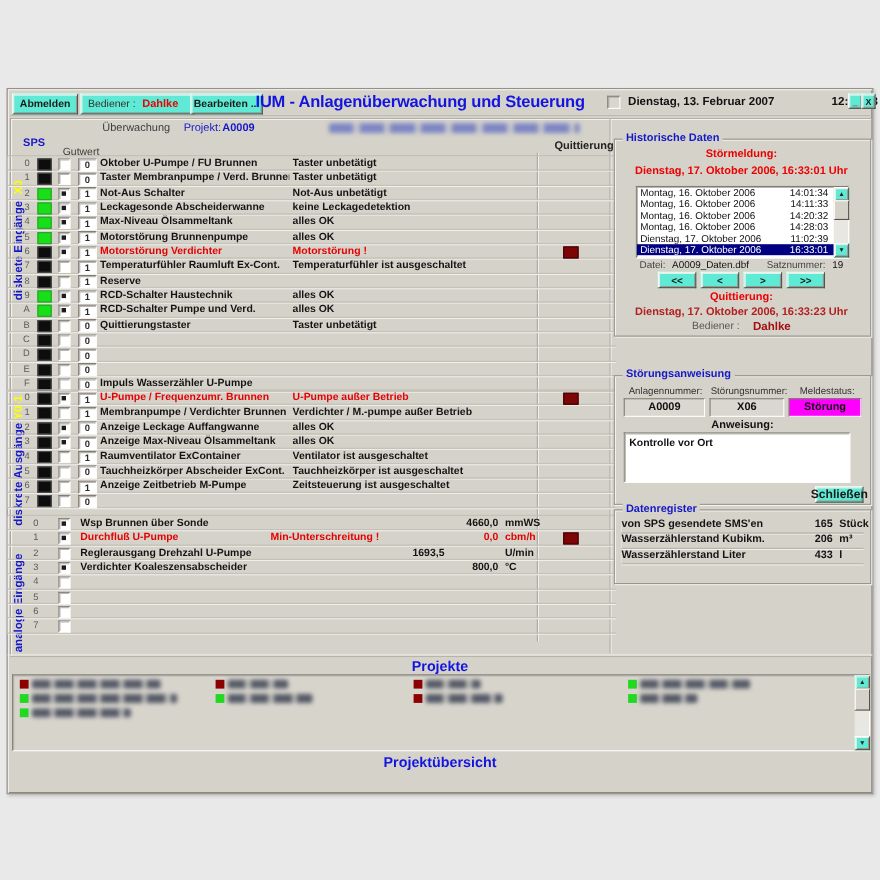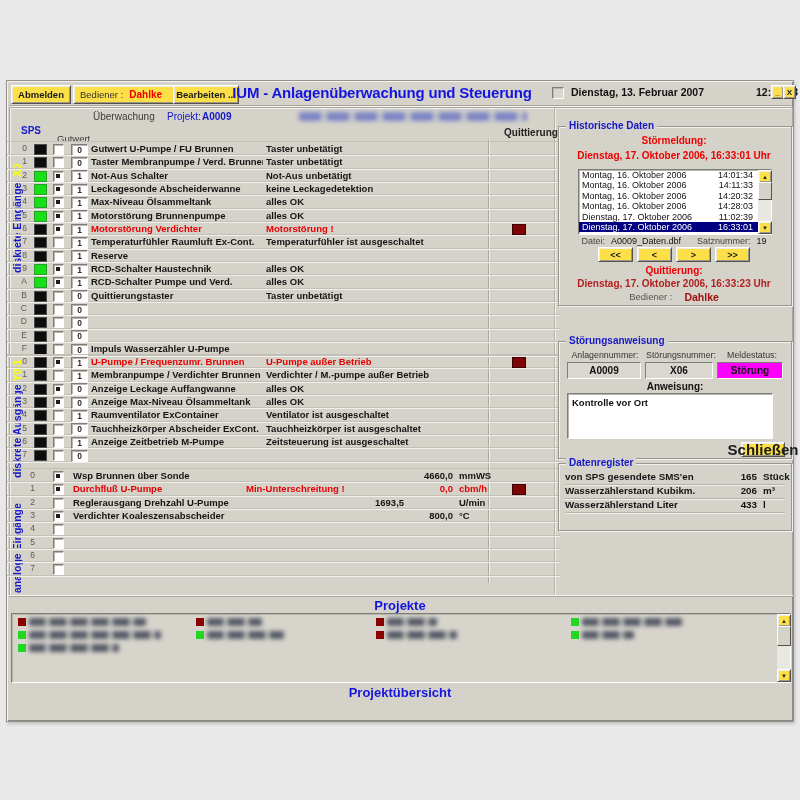--- a/index.html
+++ b/index.html
@@ -2,21 +2,21 @@
 <html><head>
 <meta charset="utf-8">
 <style>
   html,body{margin:0;padding:0;}
   body{width:800px;height:800px;background:#e9e9e9;font-family:"Liberation Sans",sans-serif;position:relative;overflow:hidden;}
 
   #window{position:absolute;left:6px;top:80px;width:786px;height:640px;background:#d5d2ca;
     border:1px solid #94908a;box-shadow:inset 1px 1px 0 #f5f4f1, inset -1px -1px 0 #8d8981, 1px 2px 3px rgba(0,0,0,.18);}
 
   .abs{position:absolute;}
-  .btn{position:absolute;background:#fde047;border:1px solid;border-color:#fdfdfb #55524c #55524c #fdfdfb;
+  .btn{position:absolute;background:#5eead4;border:1px solid;border-color:#fdfdfb #55524c #55524c #fdfdfb;
     box-shadow:inset 1px 1px 0 #edebe6, inset -1px -1px 0 #9b978f;
     font-size:9.5px;font-weight:bold;color:#1a1a1a;display:flex;align-items:center;justify-content:center;cursor:default;}
   .sunken{background:#fff;border:1px solid;border-color:#807c76 #fdfdfb #fdfdfb #807c76;box-shadow:inset 1px 1px 0 #b9b6af;}
   .group{position:absolute;border:1px solid #9a968e;box-shadow:inset 1px 1px 0 #f2f1ed,1px 1px 0 #f2f1ed;}
   .gtitle{position:absolute;top:-7px;left:7px;background:#d5d2ca;padding:0 3px;font-size:10px;font-weight:bold;color:#1518c8;white-space:nowrap;}
 
   
   #tb-divider{left:2px;top:24px;width:782px;height:0;border-top:1px solid #a8a49c;border-bottom:1px solid #f4f3ef;}
   #app-title{left:225px;top:3px;width:300px;text-align:center;font-size:15px;font-weight:bold;color:#1414e0;letter-spacing:-0.2px;}
   #tb-check{left:545px;top:6px;width:10px;height:10px;background:#d9d6cf;}
@@ -137,21 +137,21 @@
   <div class="vlabel" style="left:4px;top:428px;height:84px;">
     <span>analoge Eingänge</span>
   </div>
 
   <div class="rows" id="di-rows" style="top:60px;">
       <div class="drow">
         <span class="idx" style="left:4px;width:16px;">0</span>
         <span class="led black" style="left:27px;"></span>
         <span class="chk sunken"></span>
         <span class="gw sunken">0</span>
-        <span class="cell" style="left:84px;width:172px;">Gutwert U-Pumpe / FU Brunnen</span>
+        <span class="cell" style="left:84px;width:172px;">Oktober U-Pumpe / FU Brunnen</span>
         <span class="cell" style="left:259px;width:218px;">Taster unbetätigt</span>
       </div>
       <div class="drow">
         <span class="idx" style="left:4px;width:16px;">1</span>
         <span class="led black" style="left:27px;"></span>
         <span class="chk sunken"></span>
         <span class="gw sunken">0</span>
         <span class="cell" style="left:84px;width:172px;">Taster Membranpumpe / Verd. Brunnen</span>
         <span class="cell" style="left:259px;width:218px;">Taster unbetätigt</span>
       </div>
@@ -471,21 +471,21 @@
   <div class="group" style="left:551px;top:260px;width:232px;height:116px;">
     <span class="gtitle">Störungsanweisung</span>
     <div class="slabel" style="left:4px;top:8px;width:84px;">Anlagennummer:</div>
     <div class="slabel" style="left:84px;top:8px;width:76px;">Störungsnummer:</div>
     <div class="slabel" style="left:160px;top:8px;width:66px;">Meldestatus:</div>
     <div class="vbox" style="left:8px;top:20px;width:72px;">A0009</div>
     <div class="vbox" style="left:86px;top:20px;width:66px;">X06</div>
     <div class="vbox" id="meld-box" style="left: 158px; top: 20px; width: 64px; background: rgb(255, 0, 255);">Störung</div>
     <div style="position:absolute;left:0;top:39px;width:100%;text-align:center;font-size:10px;font-weight:bold;color:#111;">Anweisung:</div>
     <div class="sunken" style="position:absolute;left:8px;top:51px;width:206px;height:46px;font-size:9.5px;font-weight:bold;color:#111;padding:3px 4px;box-sizing:border-box;">Kontrolle vor Ort</div>
-    <div class="btn" style="left:182px;top:100px;width:42px;height:13px;font-size:15px;">Schließen</div>
+    <div class="btn" style="left:182px;top:100px;width:42px;height:13px;font-size:11px;">Schließen</div>
   </div>
 
   <div class="group" id="datareg" style="left:551px;top:382px;width:232px;height:66px;">
     <span class="gtitle">Datenregister</span>
   <div class="dreg-row" style="top: 7px;">
         <span class="lbl">von SPS gesendete SMS'en</span>
         <span class="val">165</span>
         <span class="unit">Stück</span>
       </div>
       <div class="dreg-row" style="top: 21px;">

